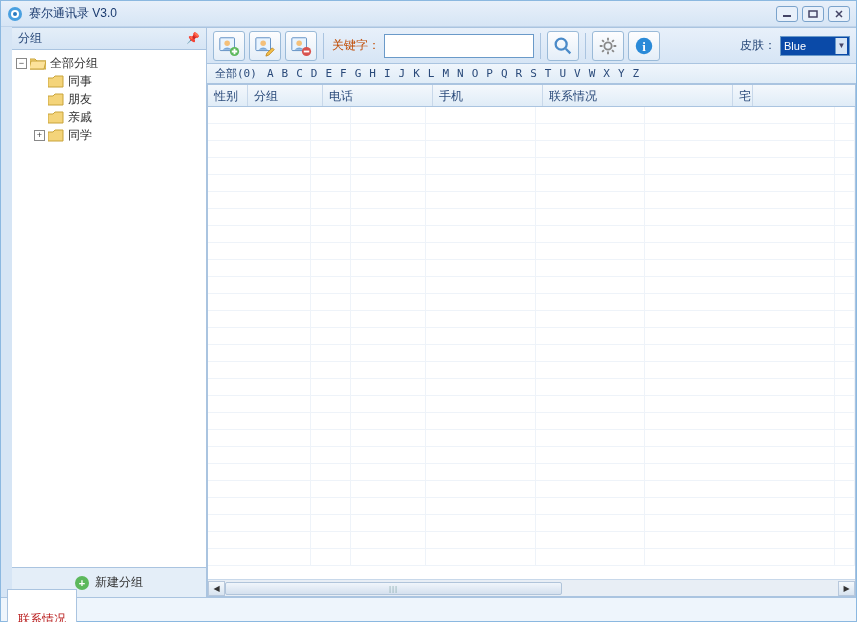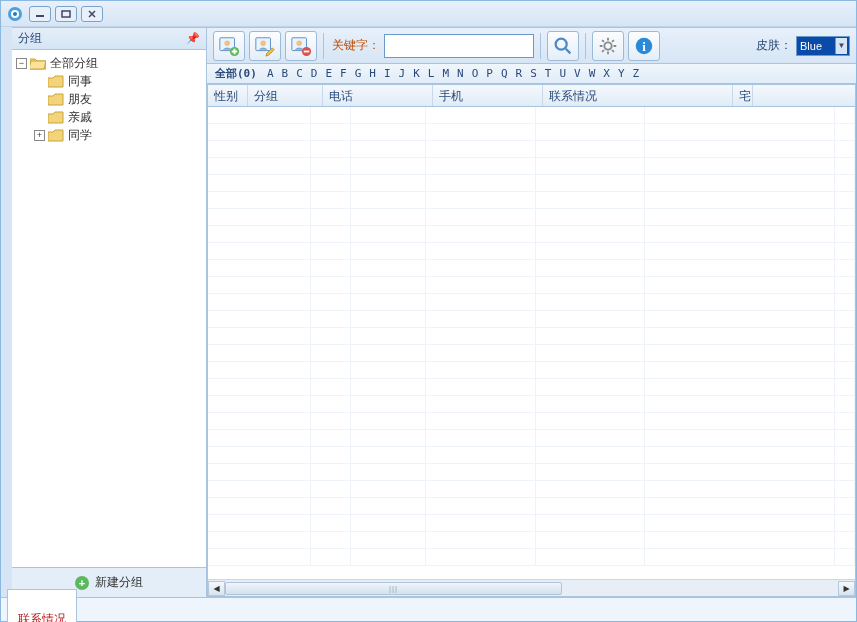--- a/index.html
+++ b/index.html
@@ -24,25 +24,25 @@
 .newgroup { height: 30px; border-top: 1px solid #aac4e0; background: #e4eef8; display: flex; align-items: center; justify-content: center; gap: 6px; cursor: pointer; }
 .plus-circle { width: 14px; height: 14px; border-radius: 50%; background: #5cb85c; color: #fff; display: flex; align-items: center; justify-content: center; font-size: 11px; font-weight: bold; }
 .main { flex: 1; display: flex; flex-direction: column; background: #d6e5f5; min-width: 0; }
 .toolbar { height: 36px; display: flex; align-items: center; gap: 4px; padding: 3px 6px; background: linear-gradient(#e8f0fa,#d6e5f5); border-bottom: 1px solid #aac4e0; }
 .tbtn { width: 32px; height: 30px; border: 1px solid #9abad8; border-radius: 3px; background: linear-gradient(#fdfdfe,#e4eef8); display: flex; align-items: center; justify-content: center; cursor: pointer; position: relative; }
 .tbtn svg { width: 22px; height: 22px; }
 .sep { width: 1px; height: 26px; background: #aac4e0; margin: 0 2px; }
 .kw-label { color: #c04a00; margin-left: 2px; }
 .kw-input { width: 150px; height: 24px; border: 1px solid #6a9ac9; background: #fff; padding: 0 4px; }
 .skin-label { margin-left: auto; color: #2a4a7a; }
-.skin-select { width: 54px; height: 20px; border: 1px solid #6a9ac9; background: #0a4aa8; color: #fff; font-size: 11px; display: flex; align-items: center; padding: 0 3px; position: relative; }
+.skin-select { width: 70px; height: 20px; border: 1px solid #6a9ac9; background: #0a4aa8; color: #fff; font-size: 11px; display: flex; align-items: center; padding: 0 3px; position: relative; }
 .skin-select .arrow { position: absolute; right: 2px; font-size: 8px; background:#d6e5f5; color:#446; width:12px; height:16px; display:flex; align-items:center; justify-content:center; border-left:1px solid #6a9ac9;}
 .alpha { height: 20px; background: linear-gradient(#f0f6fc,#e0ecf7); border-bottom: 1px solid #aac4e0; display: flex; align-items: center; padding-left: 4px; }
 .alpha span { padding: 0 4px; color: #2a4a7a; cursor: pointer; font-size: 11px; font-family: SimSun, monospace; }
-.alpha span:first-child { padding-right: 6px; font-weight: bold; }
+.alpha span:first-child { padding-right: 6px; }
 .gridwrap { flex: 1; background: #fff; display: flex; flex-direction: column; min-height: 0; border: 1px solid #aac4e0; margin: 0; }
 .gridhead { height: 22px; background: linear-gradient(#f4f8fc,#e0ecf7); border-bottom: 1px solid #aac4e0; display: flex; }
 .gh { border-right: 1px solid #c8d8ea; padding: 3px 6px; color: #2a4a7a; font-size: 12px; white-space: nowrap; overflow: hidden; }
 .gridbody { flex: 1; overflow: hidden; background: #fff; }
 .gridrow { height: 17px; border-bottom: 1px solid #eef3f9; display: flex; }
 .gridrow .cell { border-right: 1px solid #eef3f9; }
 .hscroll { height: 17px; background: #e8eef5; border-top: 1px solid #c8d8ea; display: flex; align-items: center; }
 .hscroll .arrow { width: 17px; height: 15px; background: linear-gradient(#f4f8fc,#d8e4f0); border: 1px solid #b8c8dc; display: flex; align-items: center; justify-content: center; font-size: 8px; cursor: pointer; }
 .hscroll .track { flex: 1; height: 15px; background: #e8eef5; position: relative; }
 .hscroll .thumb { position: absolute; left: 0; width: 55%; height: 13px; top: 1px; background: linear-gradient(#f0f5fb,#d4e0ee); border: 1px solid #b0c4da; border-radius: 2px; display:flex; align-items:center; justify-content:center; }
@@ -55,20 +55,21 @@
 
 <div class="window">
   <div class="titlebar">
     <span class="app-icon">
       <svg viewBox="0 0 16 16">
           <circle cx="8" cy="8" r="7" fill="#4aa0e0"></circle>
           <circle cx="8" cy="8" r="4" fill="#fff"></circle>
           <circle cx="8" cy="8" r="2" fill="#2a7ac0"></circle>
         </svg>
     </span>
+    <span class="title">赛尔通讯录 V3.0</span>
     <div class="winbtns">
       <div class="winbtn">
           <svg width="10" height="8" viewBox="0 0 10 8">
             <rect x="1" y="5" width="8" height="2" fill="#446"></rect>
           </svg>
         </div>
       <div class="winbtn">
           <svg width="10" height="8" viewBox="0 0 10 8">
             <rect x="1" y="1" width="8" height="6" fill="none" stroke="#446" stroke-width="1.5"></rect>
           </svg>

